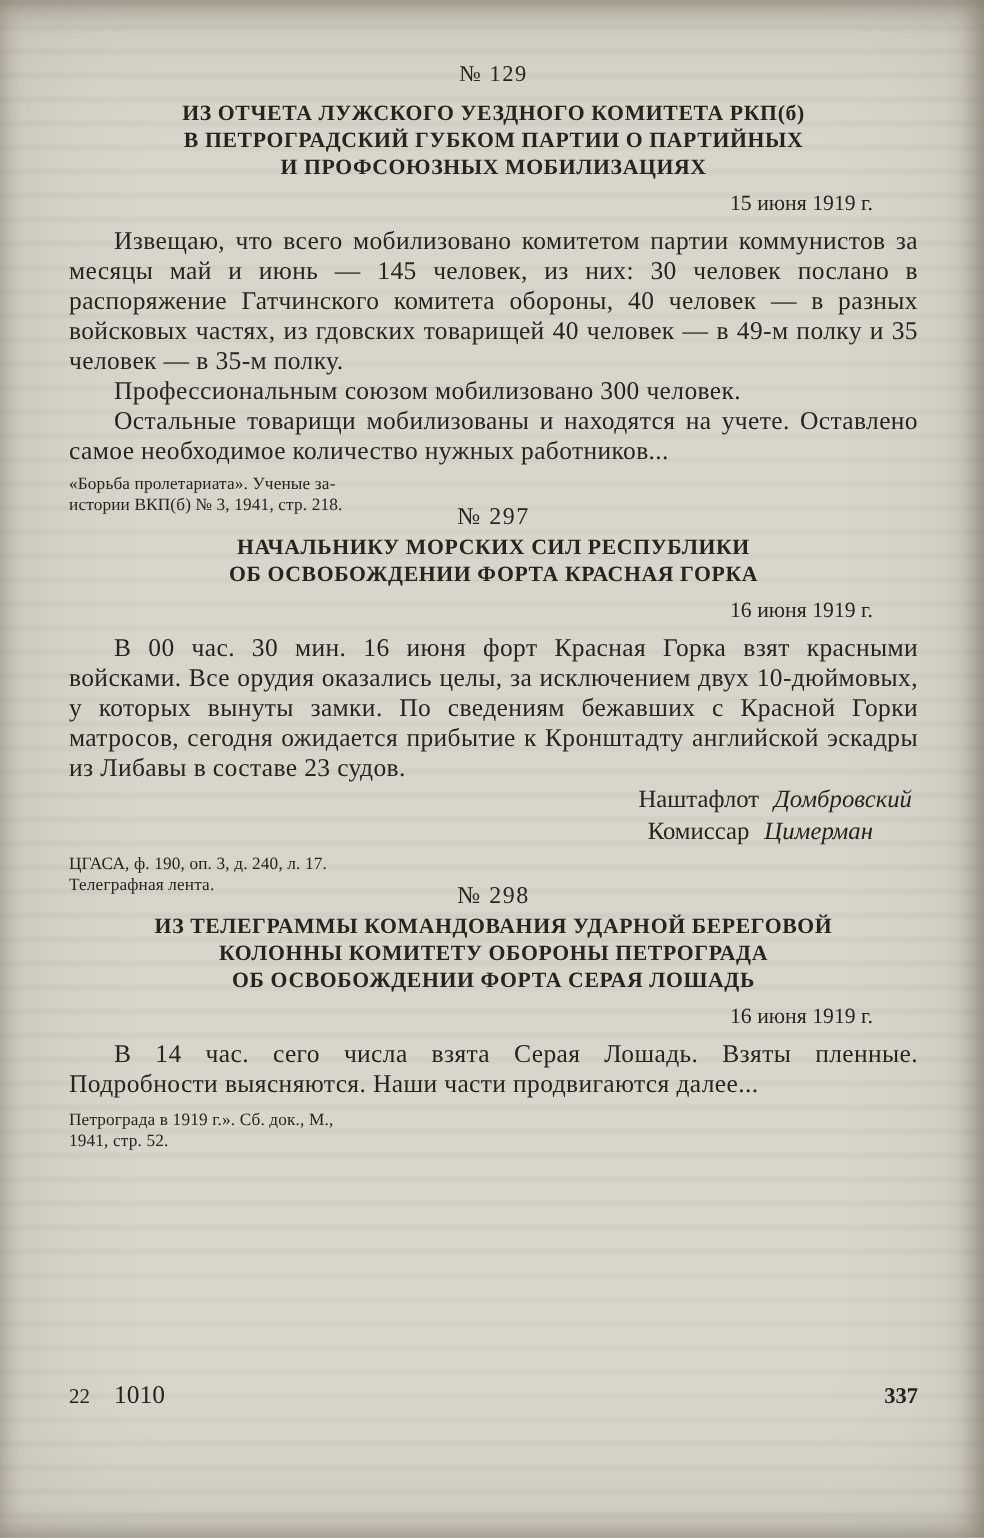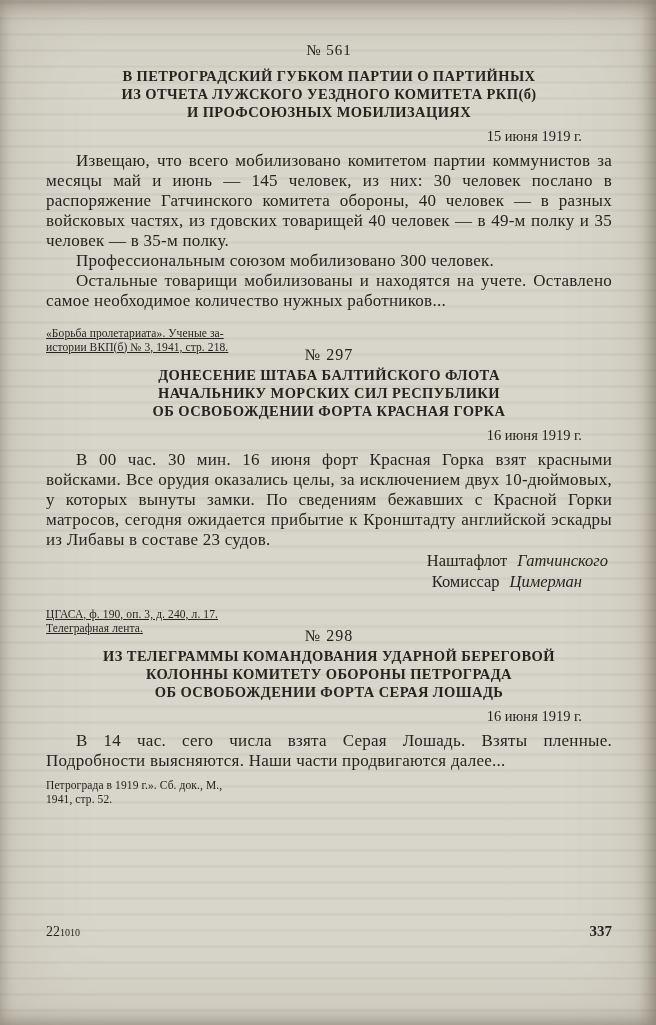--- a/index.html
+++ b/index.html
@@ -58,84 +58,83 @@
 
   p.body-par {
     font-size: 17px;
     line-height: 20px;
     letter-spacing: .25px;
     text-align: justify;
     text-indent: 30px;
     hyphens: auto;
   }
 
-  .source-row { position: relative; margin-top: 16px; padding-bottom: 8px; text-decoration: underline; }
+  .source-row { position: relative; margin-top: 6px; padding-bottom: 8px; }
   .source { width: 262px; font-size: 11.5px; line-height: 13.5px; letter-spacing: .1px; }
   .source .sl { display: block; }
   .source.standalone { margin-top: 8px; }
   .overlay-number {
     position: absolute; left: 0; right: 0; bottom: -2px;
     text-align: center; font-size: 16px; letter-spacing: 1px;
   }
 
   .signatures { text-align: right; font-size: 16.5px; line-height: 21px; padding-right: 4px; }
   .sig-name { font-style: italic; margin-left: 10px; }
   .sig-line.second { padding-right: 26px; }
 
   .footer {
     position: absolute; left: 46px; right: 44px; bottom: 85px;
     display: flex; align-items: baseline;
   }
   .f-left { font-size: 14px; }
-  .f-left-small { font-size: 10px; }
+  .f-left-small { font-size: 17px; margin-left: 16px; }
   .f-right { margin-left: auto; font-size: 15px; font-weight: bold; margin-top: 42px; }
 </style>
 </head>
 <body>
 
 <div class="page">
   <div class="bleed"></div>
 
   <div class="content">
 
-    <div class="doc-number first">№ 561</div>
+    <div class="doc-number first">№ 129</div>
 
     <h2 class="doc-title">
+      <span class="tl">ИЗ ОТЧЕТА ЛУЖСКОГО УЕЗДНОГО КОМИТЕТА РКП(б)</span>
       <span class="tl">В ПЕТРОГРАДСКИЙ ГУБКОМ ПАРТИИ О ПАРТИЙНЫХ</span>
-      <span class="tl">ИЗ ОТЧЕТА ЛУЖСКОГО УЕЗДНОГО КОМИТЕТА РКП(б)</span>
       <span class="tl">И ПРОФСОЮЗНЫХ МОБИЛИЗАЦИЯХ</span>
     </h2>
 
     <div class="doc-date">15 июня 1919 г.</div>
 
     <p class="body-par">Извещаю, что всего мобилизовано комитетом партии коммунистов за месяцы май и июнь — 145 человек, из них: 30 человек послано в распоряжение Гатчинского комитета обороны, 40 человек — в разных войсковых частях, из гдовских товарищей 40 человек — в 49-м полку и 35 человек — в 35-м полку.</p>
     <p class="body-par">Профессиональным союзом мобилизовано 300 человек.</p>
     <p class="body-par">Остальные товарищи мобилизованы и находятся на учете. Оставлено самое необходимое  количество нужных работников...</p>
 
     <div class="source-row">
       <div class="source">
         <span class="sl">«Борьба пролетариата». Ученые за-</span>
         <span class="sl">истории ВКП(б) № 3, 1941, стр. 218.</span>
       </div>
       <div class="overlay-number">№ 297</div>
     </div>
 
     <h2 class="doc-title">
-      <span class="tl">ДОНЕСЕНИЕ ШТАБА БАЛТИЙСКОГО ФЛОТА</span>
       <span class="tl">НАЧАЛЬНИКУ МОРСКИХ СИЛ РЕСПУБЛИКИ</span>
       <span class="tl">ОБ ОСВОБОЖДЕНИИ ФОРТА КРАСНАЯ ГОРКА</span>
     </h2>
 
     <div class="doc-date">16 июня 1919 г.</div>
 
     <p class="body-par">В 00 час. 30 мин. 16 июня форт Красная Горка взят красными войсками. Все орудия оказались целы, за исключением двух 10-дюймовых, у которых вынуты замки. По сведениям бежавших с Красной Горки матросов, сегодня ожидается прибытие к Кронштадту английской эскадры из Либавы в составе 23 судов.</p>
 
     <div class="signatures">
       <div class="sig-line">
-        <span>Наштафлот</span><span class="sig-name">Гатчинского</span>
+        <span>Наштафлот</span><span class="sig-name">Домбровский</span>
       </div>
       <div class="sig-line second">
         <span>Комиссар</span><span class="sig-name">Цимерман</span>
       </div>
     </div>
 
     <div class="source-row">
       <div class="source">
         <span class="sl">ЦГАСА, ф. 190, оп. 3, д. 240, л. 17.</span>
         <span class="sl">Телеграфная лента.</span>

